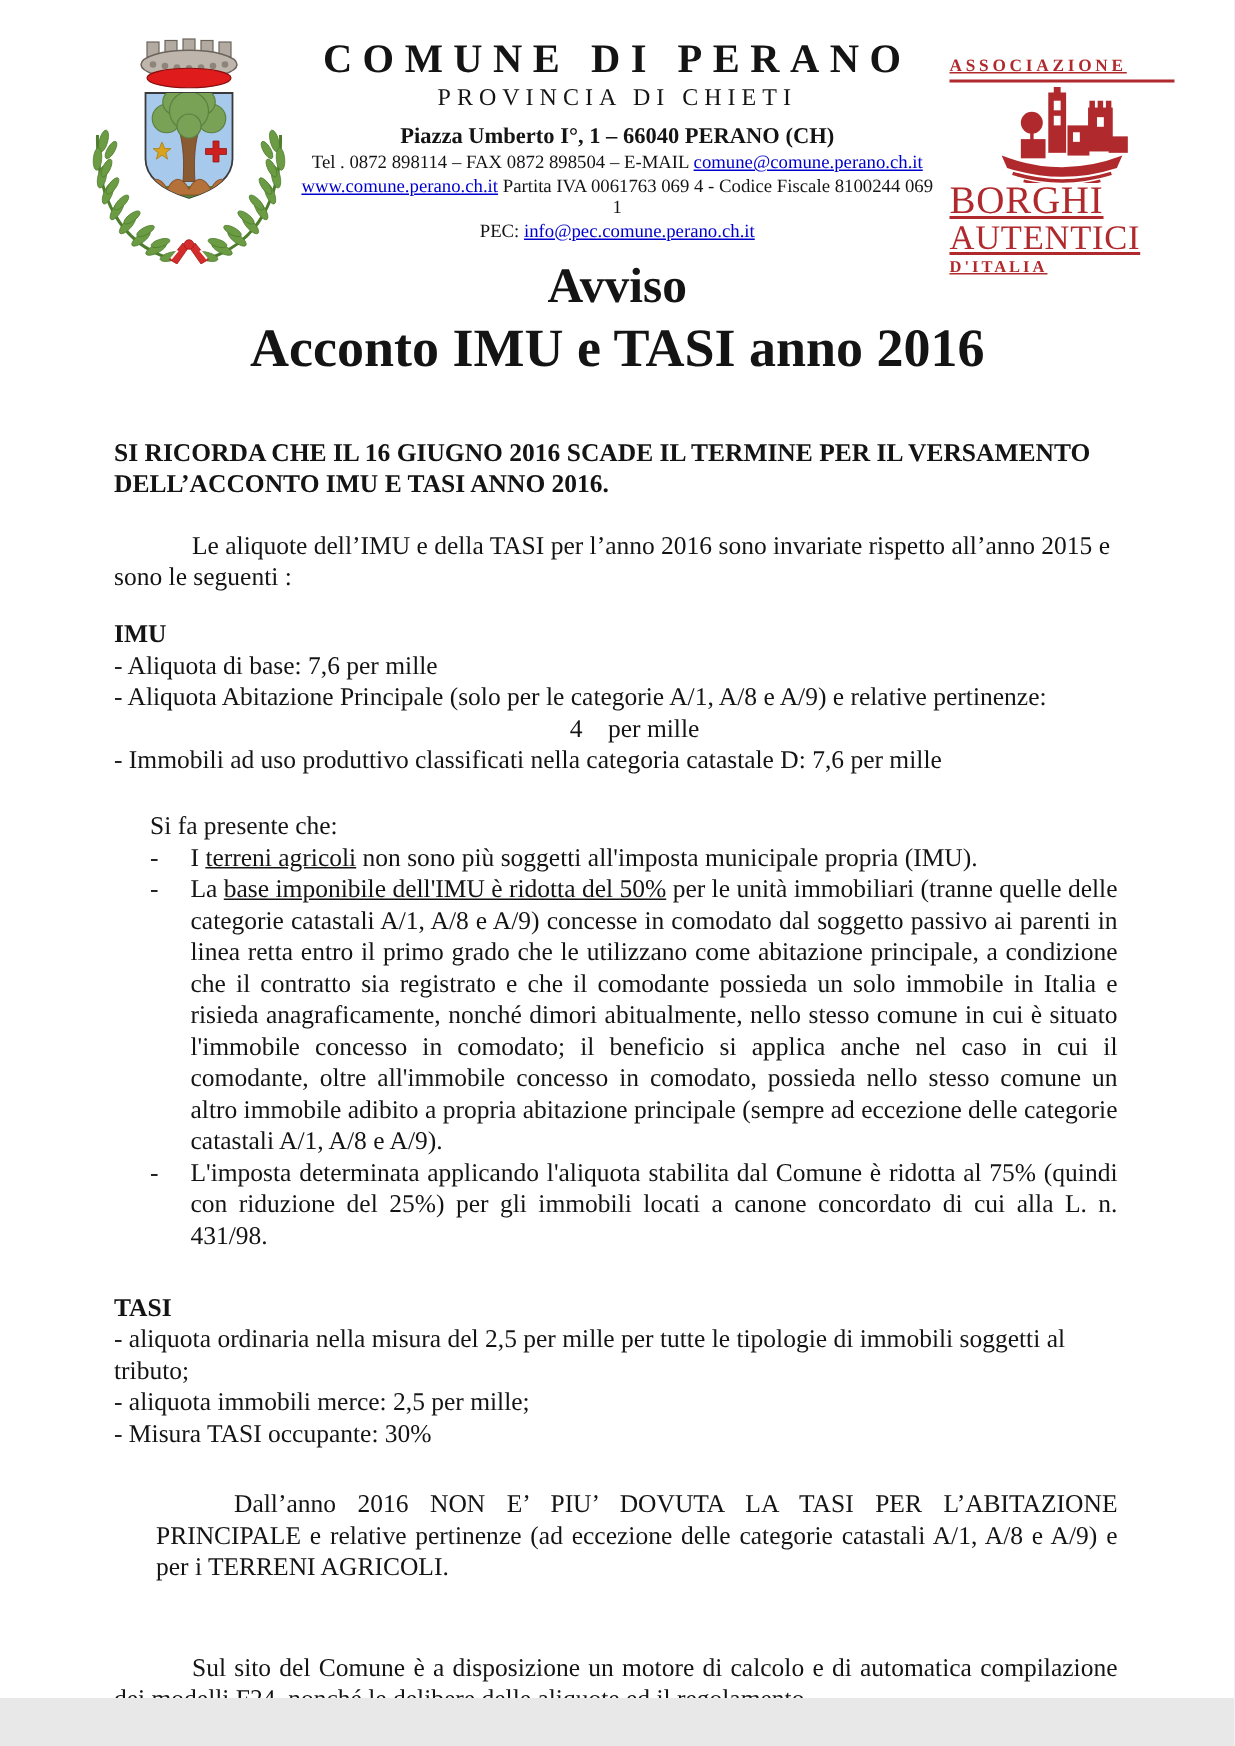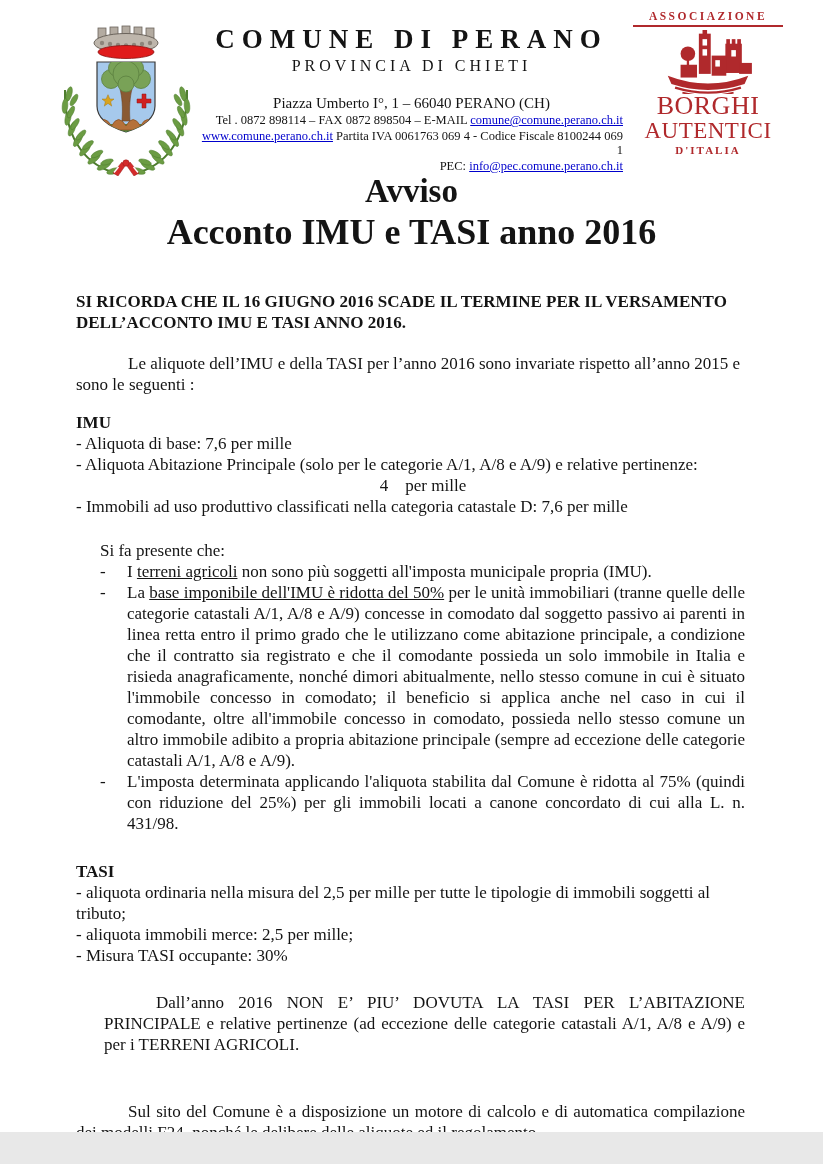--- a/index.html
+++ b/index.html
@@ -7,24 +7,24 @@
   .page {
     width:823px; height:1132px; background:#ffffff; margin:0 auto;
     font-family:"Liberation Serif", serif; color:#141414; position:relative; overflow:hidden;
   }
   
   .header { position:relative; height:134px; }
   .stemma { position:absolute; left:52px; top:24px; width:148px; height:152px; }
   .hc { margin:0 200px; text-align:center; padding-top:24px; }
   .comune { font-size:27px; font-weight:bold; letter-spacing:7px; white-space:nowrap; }
   .provincia { font-size:16px; letter-spacing:4px; margin-top:2px; }
-  .address { font-size:15px; font-weight:normal; margin-top:20px; }
-  .contact { font-size:12.5px; line-height:1.16; margin-top:1px;text-align:right; }
+  .address { font-size:15px; font-weight:bold; margin-top:8px; }
+  .contact { font-size:12.5px; line-height:1.16; margin-top:1px; }
   .lnk { color:#0000cc; text-decoration:underline; cursor:pointer; }
-  .borghi { position:absolute; right:40px; top:10px; width:150px; text-align:center; color:#b0292c; }
+  .borghi { position:absolute; right:40px; top:38px; width:150px; text-align:left; color:#b0292c;text-decoration:underline; }
   .assoc { font-size:11.5px; font-weight:bold; letter-spacing:2.5px; padding-bottom:3px;
            border-bottom:2px solid #b0292c; margin-bottom:3px; }
   .village { display:block; margin:0 auto; width:96px; height:64px; }
   .bname1 { font-size:26px; line-height:.95; letter-spacing:.5px; }
   .bname2 { font-size:23px; line-height:1.0; letter-spacing:.5px; }
   .bname3 { font-size:11px; font-weight:bold; letter-spacing:2px; margin-top:2px; }
   
   .title-block { text-align:center; margin-top:40px; }
   .t1 { font-size:33px; font-weight:bold; line-height:1.05; }
   .t2 { font-size:36px; font-weight:bold; line-height:1.1; margin-top:4px; }

